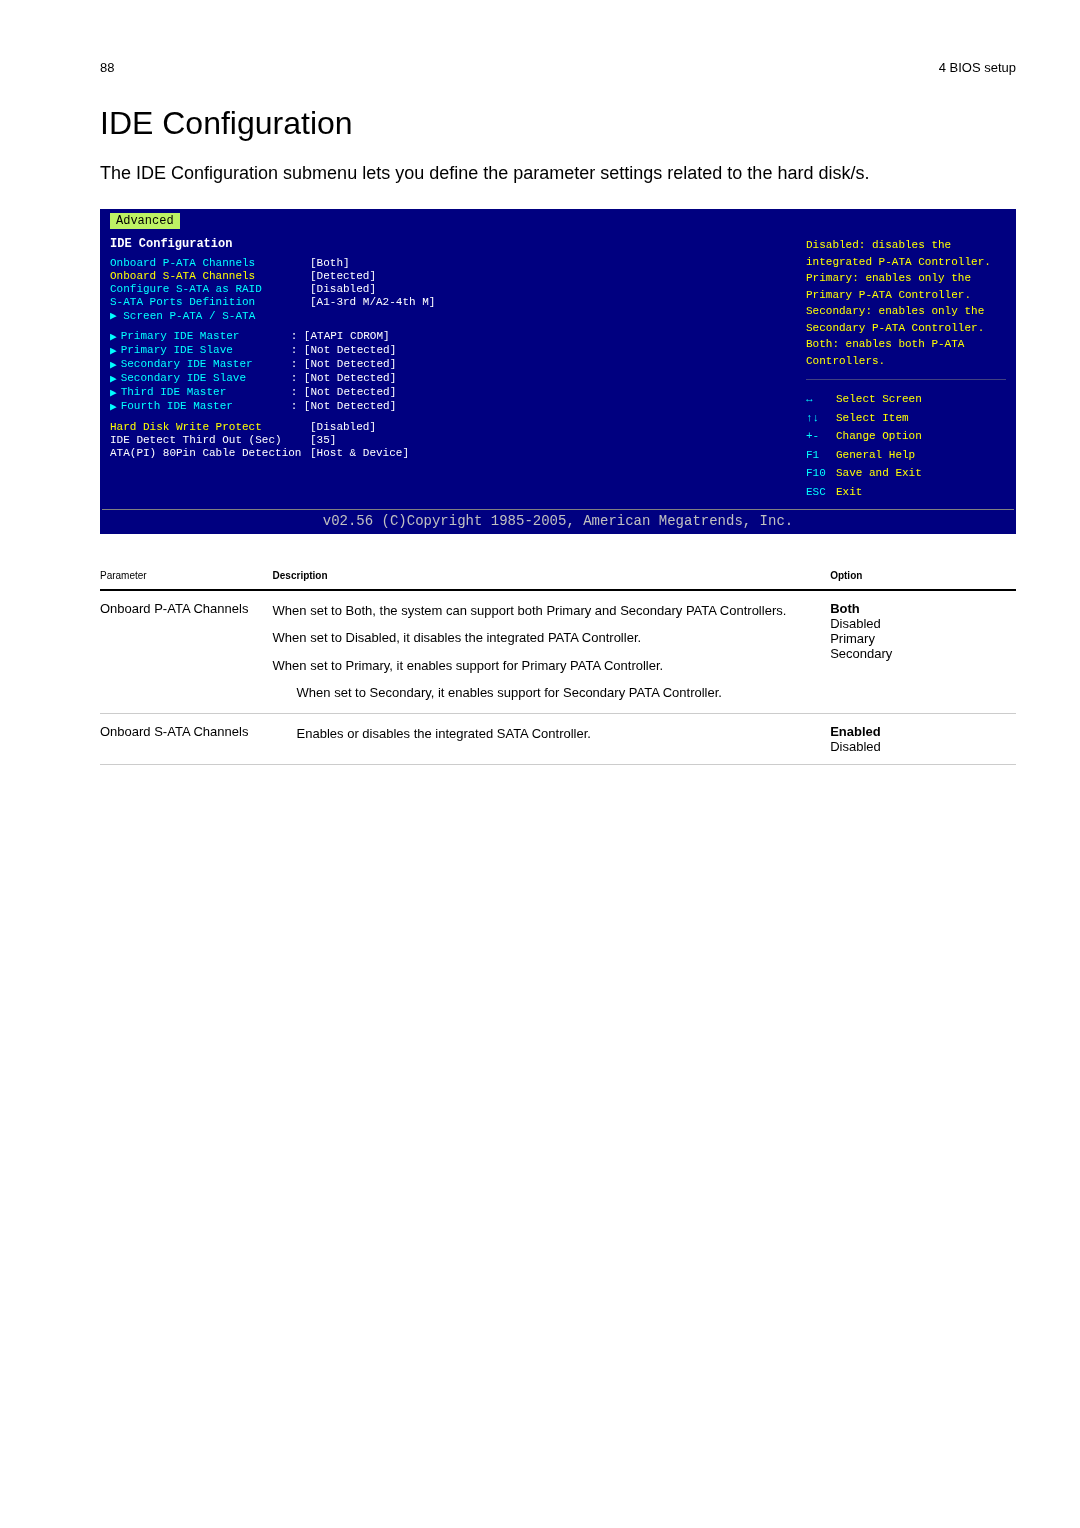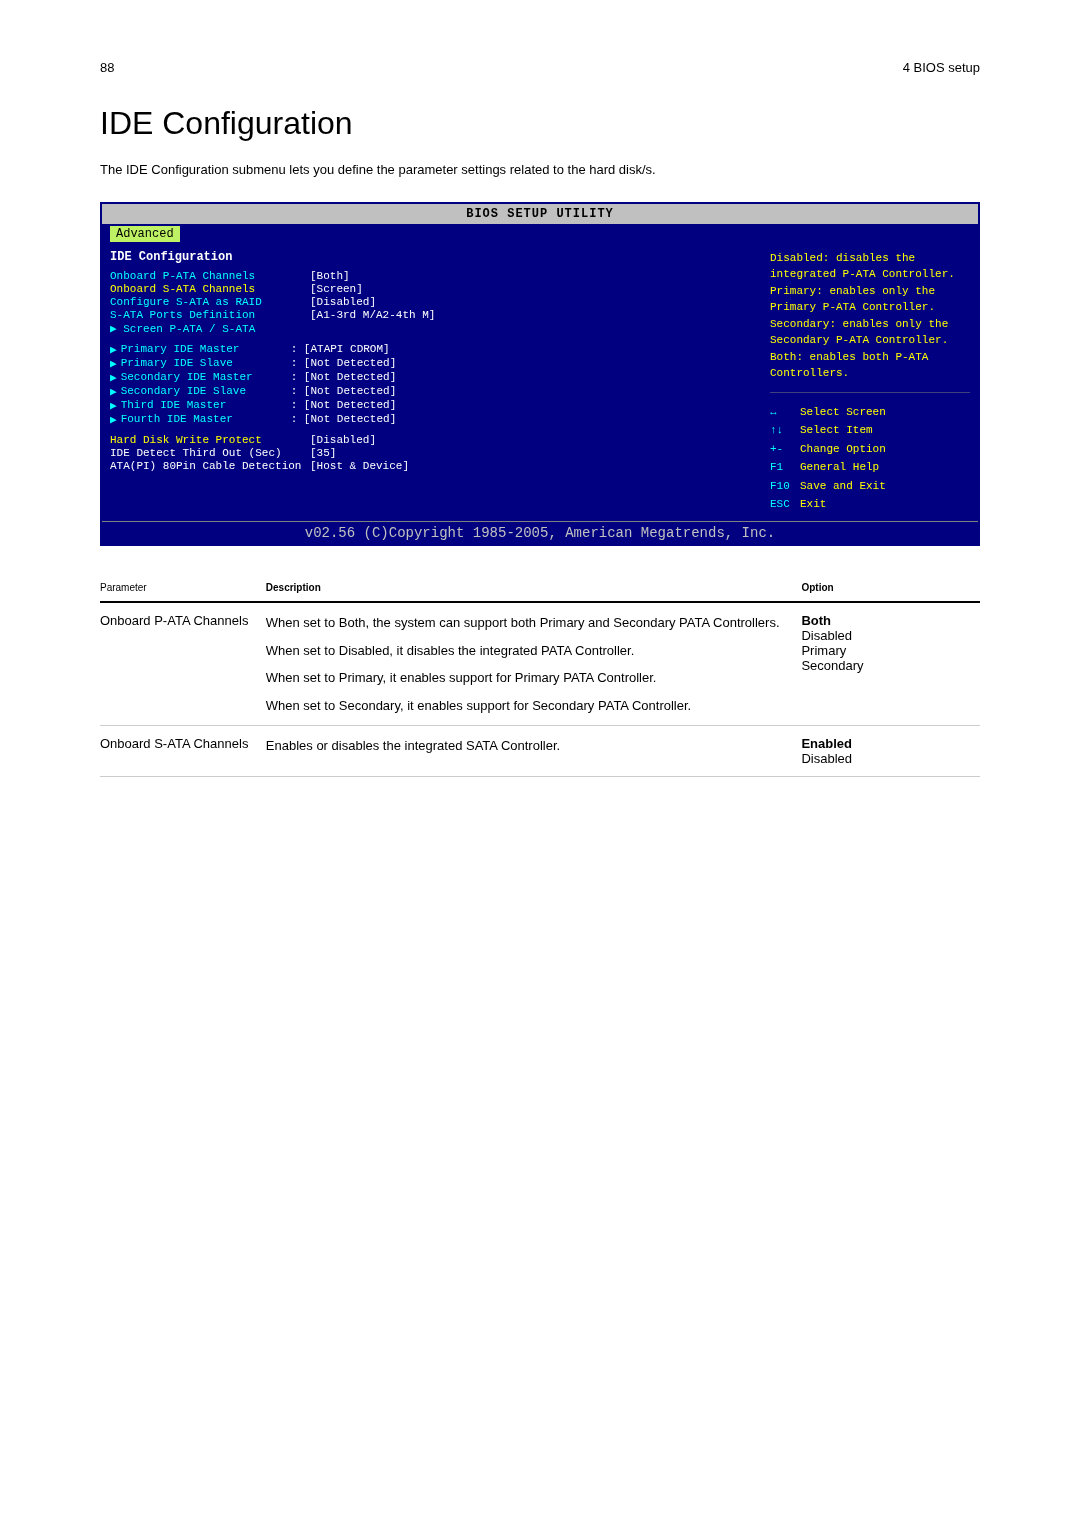--- a/index.html
+++ b/index.html
@@ -6,21 +6,21 @@
     body {
       background: #ffffff;
       font-family: Arial, sans-serif;
       font-size: 14px;
       color: #000;
       width: 1080px;
       min-height: 1528px;
     }
 
     .page-container {
-      padding: 60px 100px 60px 100px;
+      padding: 60px 64px 60px 100px;
     }
 
     .page-header {
       display: flex;
       justify-content: space-between;
       margin-bottom: 30px;
     }
 
     .page-number {
       font-size: 13px;
@@ -31,21 +31,21 @@
     }
 
     .page-title {
       font-size: 32px;
       font-weight: normal;
       margin-bottom: 18px;
       color: #000;
     }
 
     .intro-text {
-      font-size: 13px;
+      font-size: 18px;
       margin-bottom: 22px;
       line-height: 1.5;
     }
 
     
     .bios-box {
       border: 2px solid #000080;
       background: #000080;
       width: 100%;
       margin-bottom: 30px;
@@ -235,20 +235,21 @@
       font-weight: normal;
     }
 
     .desc-para {
       margin-bottom: 8px;
       line-height: 1.5;
     }
 
     .desc-para:last-child {
       margin-bottom: 0;
+      margin-left: 24px;
     }
 
     .bios-divider {
       border: none;
       border-top: 1px solid #404080;
       margin: 4px 0;
     }
   </style>
 </head>
 <body>
@@ -259,43 +260,40 @@
     <span class="page-number">88</span>
     <span class="page-chapter">4 BIOS setup</span>
   </div>
 
   <h1 class="page-title">IDE Configuration</h1>
 
   <p class="intro-text">The IDE Configuration submenu lets you define the parameter settings related to the hard disk/s.</p>
 
   <div class="bios-box">
 
-    <div class="bios-title-bar">
-      <span>BIOS SETUP UTILITY</span>
-    </div>
 
     <div class="bios-menu-bar">
       <span class="bios-menu-item active">
         <span>Advanced</span>
       </span>
     </div>
 
     <div class="bios-content">
 
       <div class="bios-left">
 
         <div class="bios-section-title">IDE Configuration</div>
 
         <div class="bios-row">
           <span class="bios-label">Onboard P-ATA Channels</span>
           <span class="bios-value bracket">[Both]</span>
         </div>
         <div class="bios-row">
           <span class="bios-label yellow">Onboard S-ATA Channels</span>
-          <span class="bios-value bracket">[Screen]</span>
+          <span class="bios-value bracket">[Detected]</span>
         </div>
         <div class="bios-row">
           <span class="bios-label">Configure S-ATA as RAID</span>
           <span class="bios-value bracket">[Disabled]</span>
         </div>
         <div class="bios-row">
           <span class="bios-label">S-ATA Ports Definition</span>
           <span class="bios-value bracket">[A1-3rd M/A2-4th M]</span>
         </div>
         <div class="bios-row">

